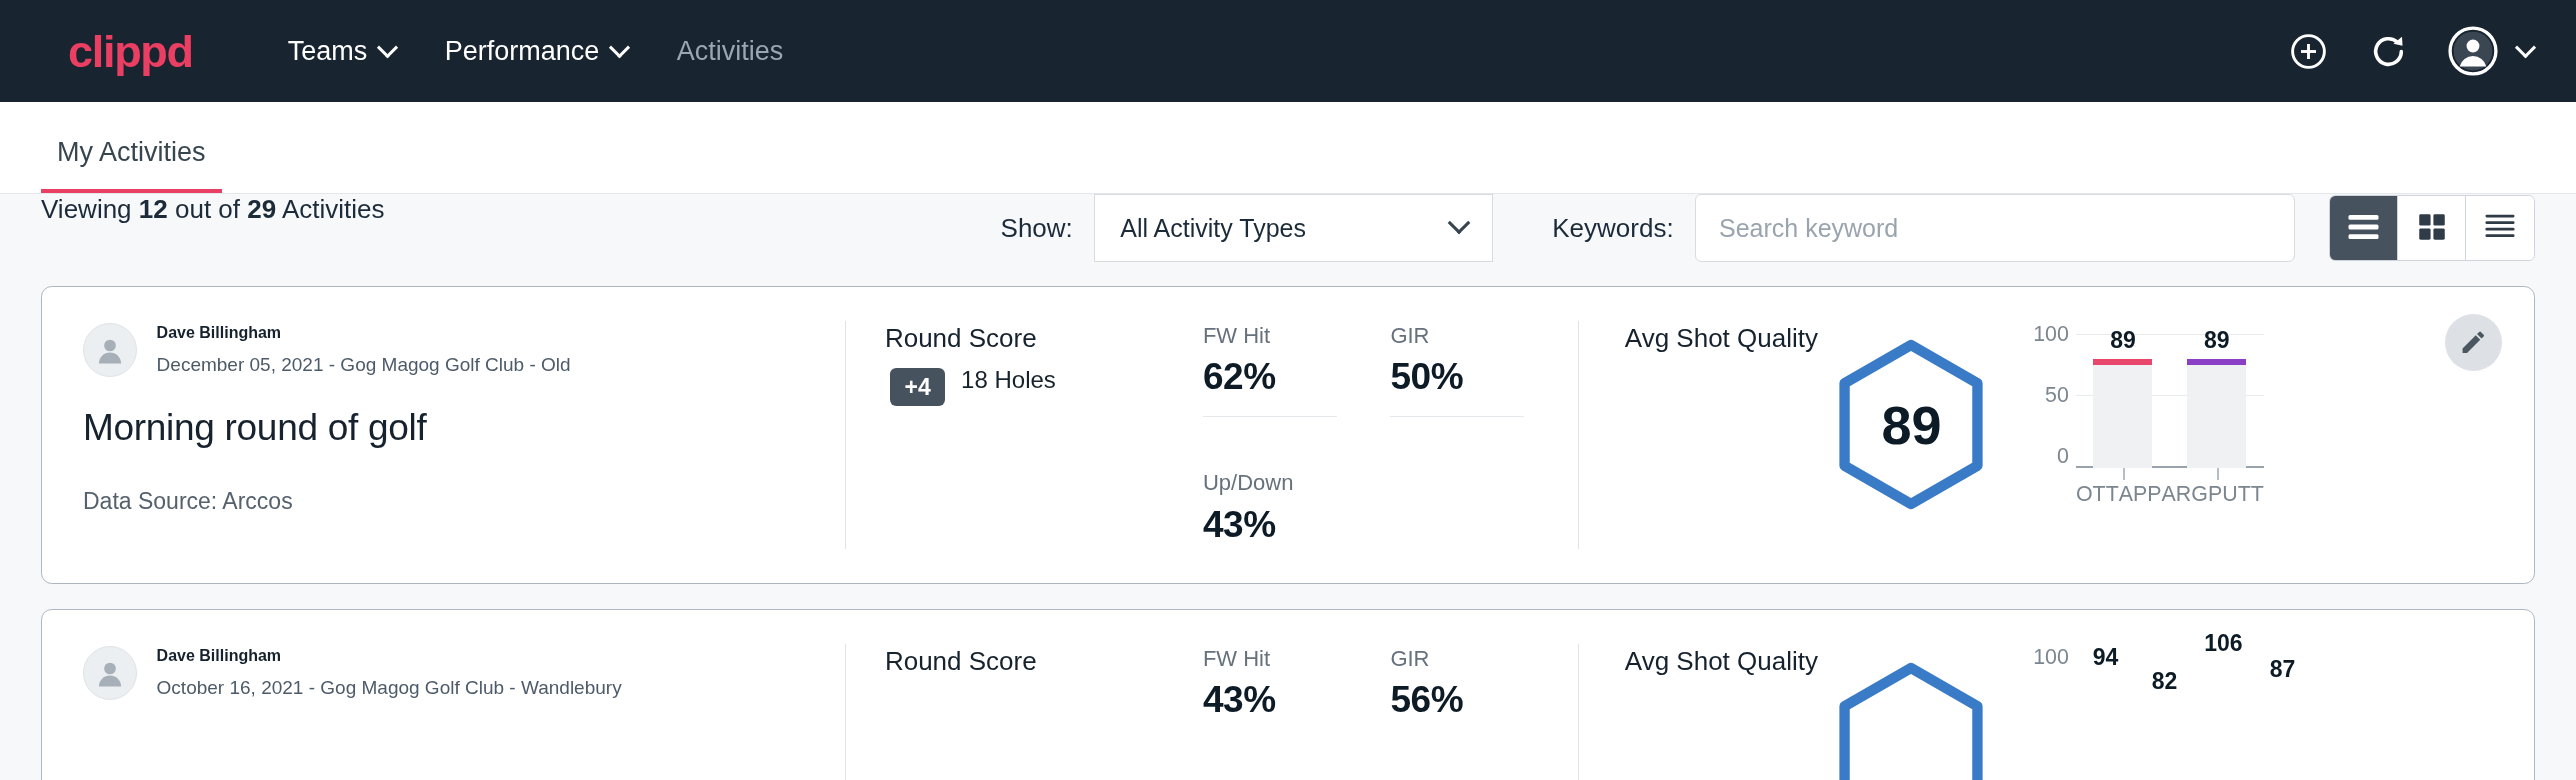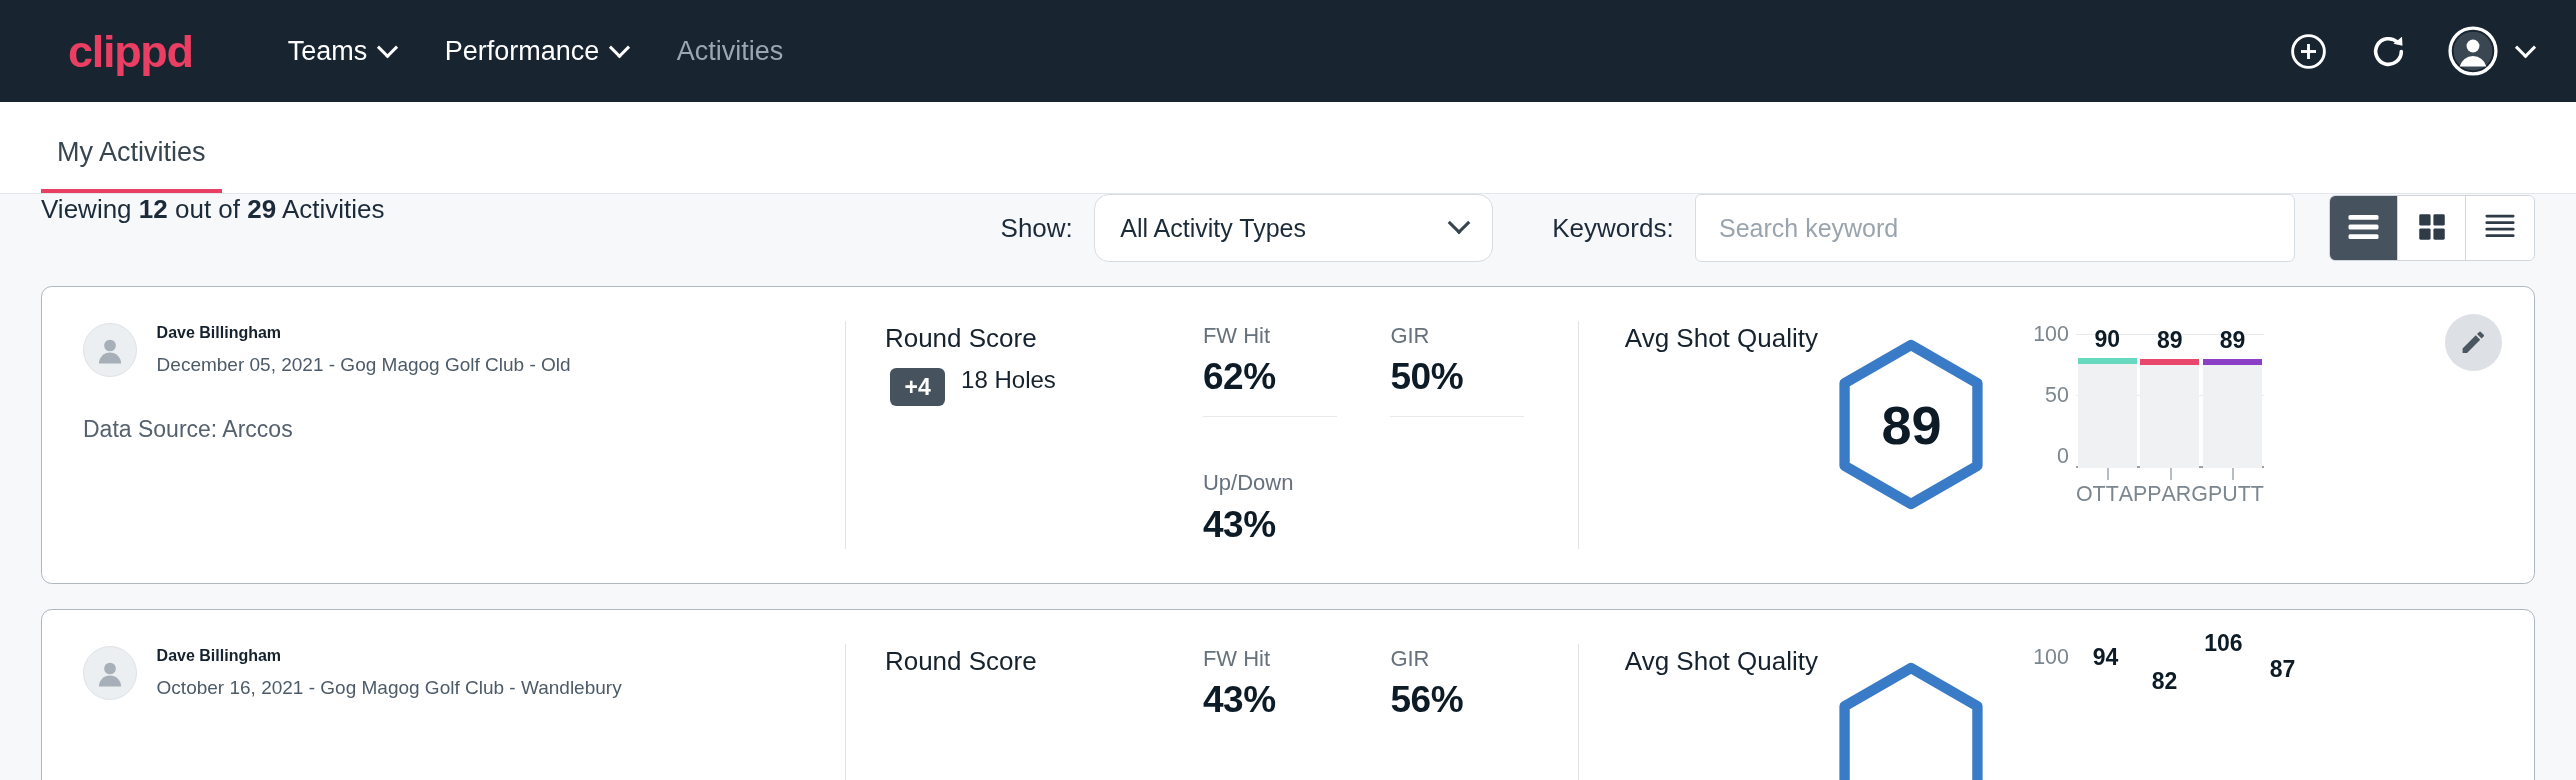--- a/index.html
+++ b/index.html
@@ -90,21 +90,21 @@
     margin-left: auto;
     display: flex;
     align-items: center;
     gap: 0;
   }
   .lbl { font-size: 26px; color: #1c2b39; margin-right: 21.4px; white-space: nowrap; }
   .select {
     width: 399px; height: 68px;
     background: #fff;
     border: 0.9px solid #d7dce1;
-    border-radius: 15px;
+    border-radius: 0;
     display: flex; align-items: center;
     padding: 0 25px;
     font-size: 25px; color: #1c2b39;
     cursor: pointer;
     margin-right: 59px;
   }
   .select .sel-chev {
     margin-left: auto;
     width: 16px; height: 16px;
     border-right: 3.6px solid #37454f;
@@ -347,20 +347,21 @@
           <svg width="36" height="36" viewBox="0 0 24 24">
             <circle cx="12" cy="9" r="3.9" fill="#a7b0b8"></circle>
             <path d="M4.6 21a7.4 7.4 0 0 1 14.8 0z" fill="#a7b0b8"></path>
           </svg>
         </span>
         <div>
           <div class="pname">Dave Billingham</div>
           <div class="pmeta">December 05, 2021 - Gog Magog Golf Club - Old</div>
         </div>
       </div>
+      <div class="ctitle">Morning round of golf</div>
       <div class="csource">Data Source: Arccos</div>
     </div>
 
     <div class="vdiv"></div>
 
     <div class="col-score">
       <div class="sect-title">Round Score</div>
       <div class="bignum-row">
         <span class="badge">+4</span>
         <span class="holes">18 Holes</span>
@@ -404,27 +405,20 @@
                 <span class="ytick" style="top:0%">100</span>
                 <span class="ytick" style="top:45.5%">50</span>
                 <span class="ytick" style="top:91%">0</span>
               </div>
               <div style="flex:1">
                 <div class="plot">
                   <div class="gridline" style="top:0"></div>
                   <div class="gridline" style="top:45.5%"></div>
                   <div class="axisline"></div>
                   <div class="bars">
-                    <div class="barcell">
-                      <div class="bar" style="height:81.8%">
-                        <div class="barcap" style="background:#66d9bf"></div>
-                        <div class="barval" style="top:-32px">90</div>
-                      </div>
-                      <span class="xtick"></span>
-                    </div>
                     <div class="barcell">
                       <div class="bar" style="height:80.9%">
                         <div class="barcap" style="background:#e8476b"></div>
                         <div class="barval" style="top:-32px">89</div>
                       </div>
                       <span class="xtick"></span>
                     </div>
                     <div class="barcell">
                       <div class="bar" style="height:80.9%">
                         <div class="barcap" style="background:#8b3fc4"></div>

